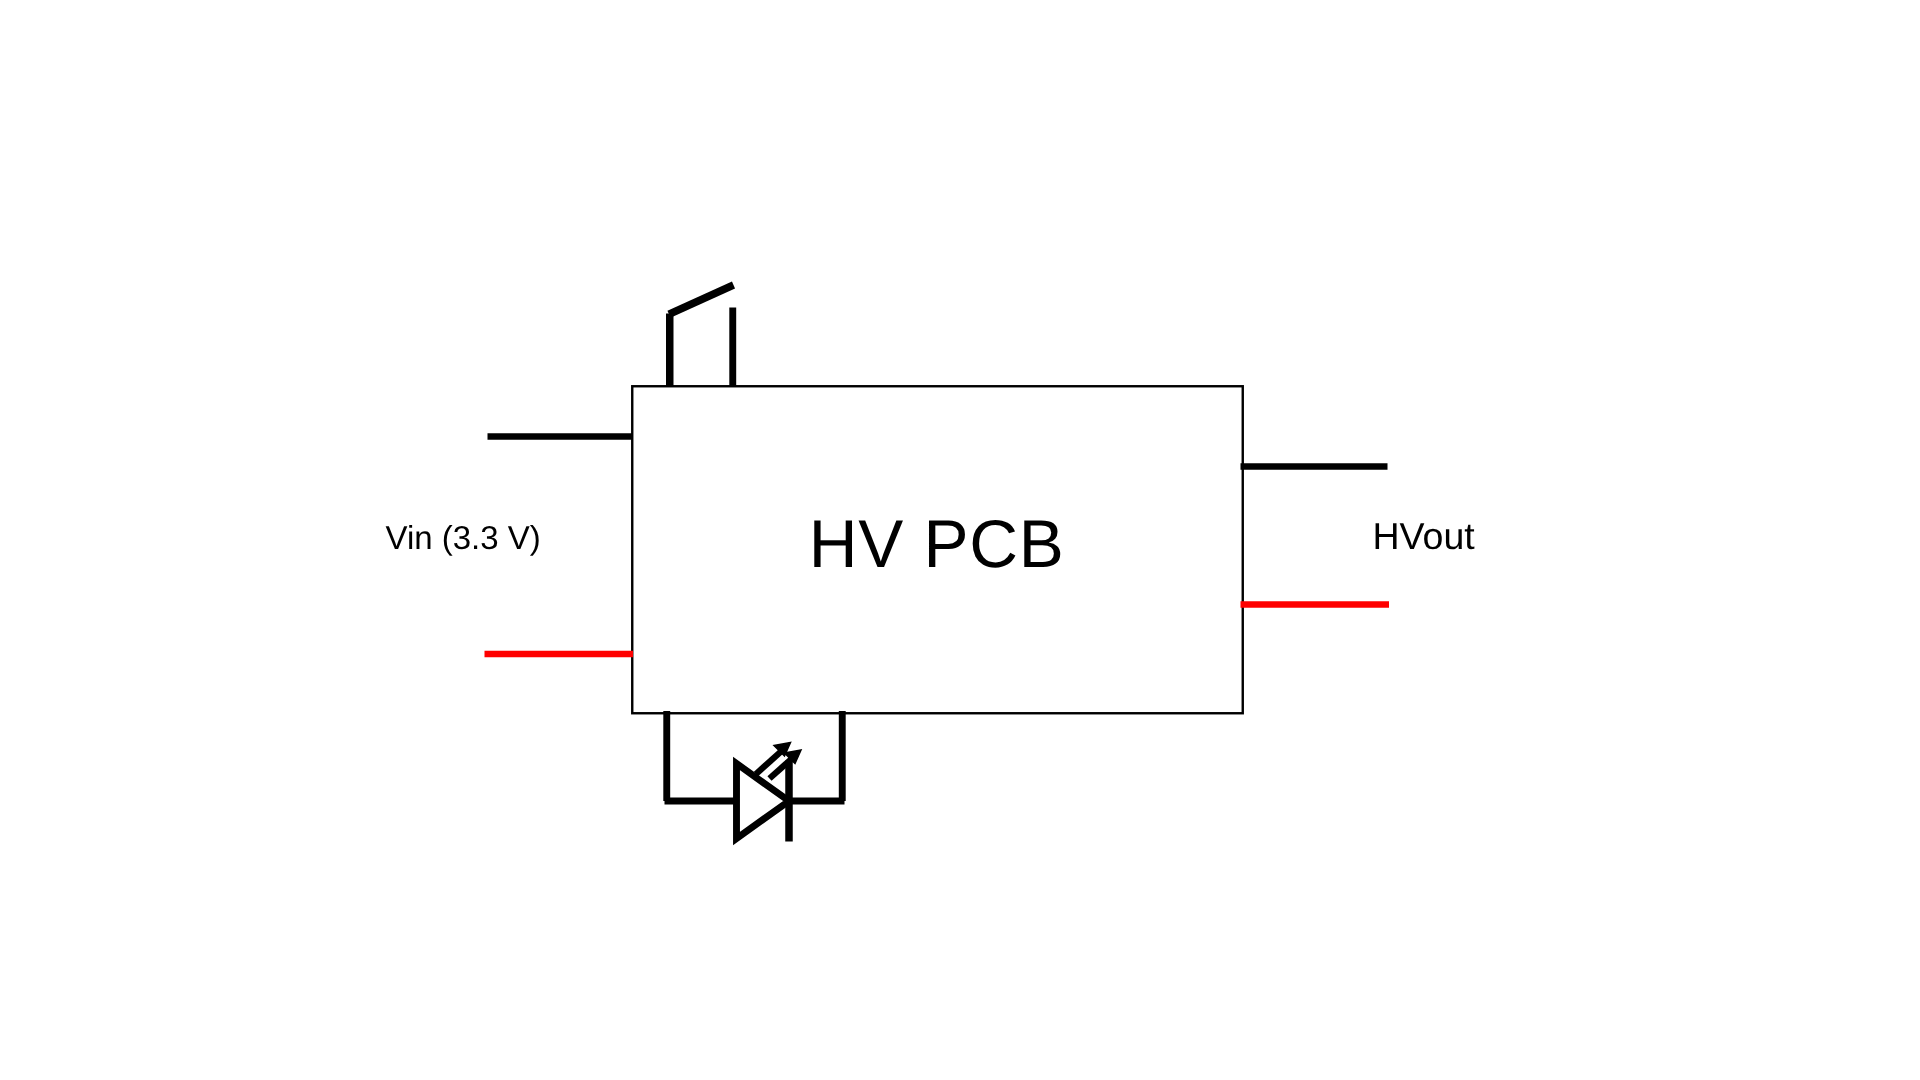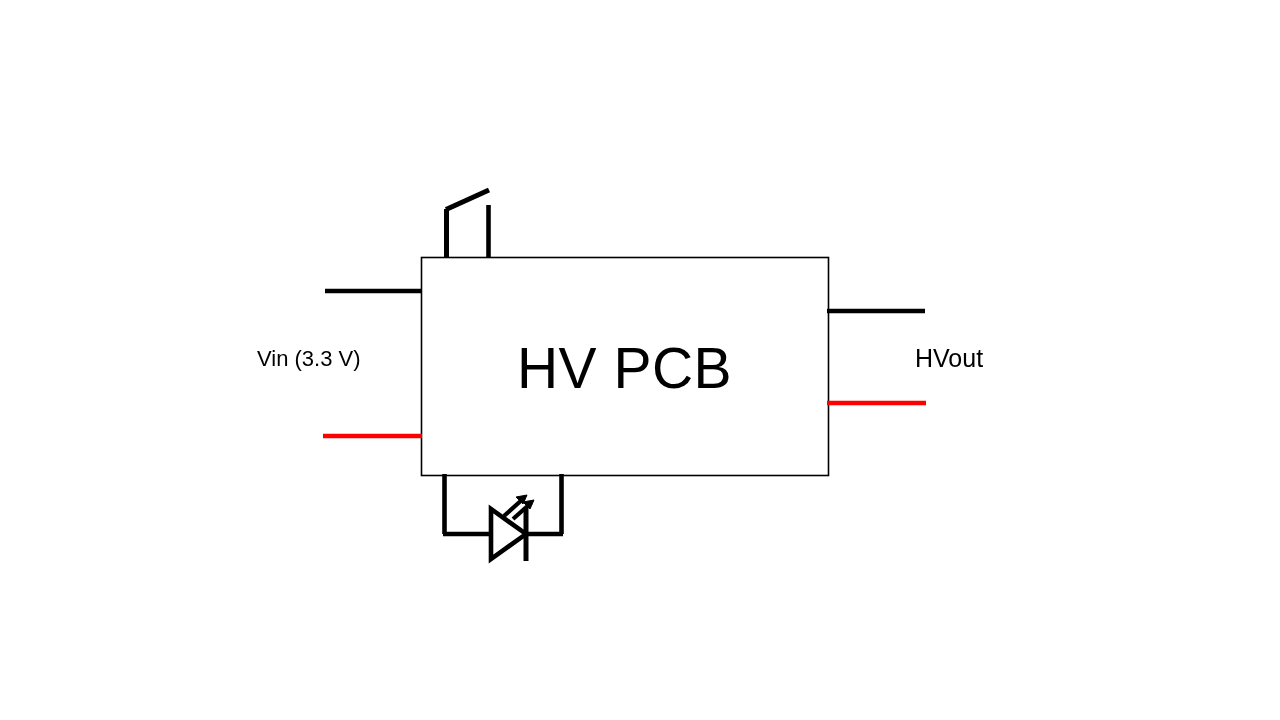--- a/index.html
+++ b/index.html
@@ -31,21 +31,21 @@
     position: absolute;
     white-space: nowrap;
     color: #000000;
     line-height: 1;
   }
   #pcb-label {
     left: 421px;
     top: 340px;
     width: 407px;
     text-align: center;
-    font-size: 57px;
+    font-size: 45px;
     letter-spacing: 0.5px;
   }
   #vin-label {
     left: 257px;
     top: 348px;
     font-size: 22px;
   }
   #hvout-label {
     left: 915px;
     top: 346px;

